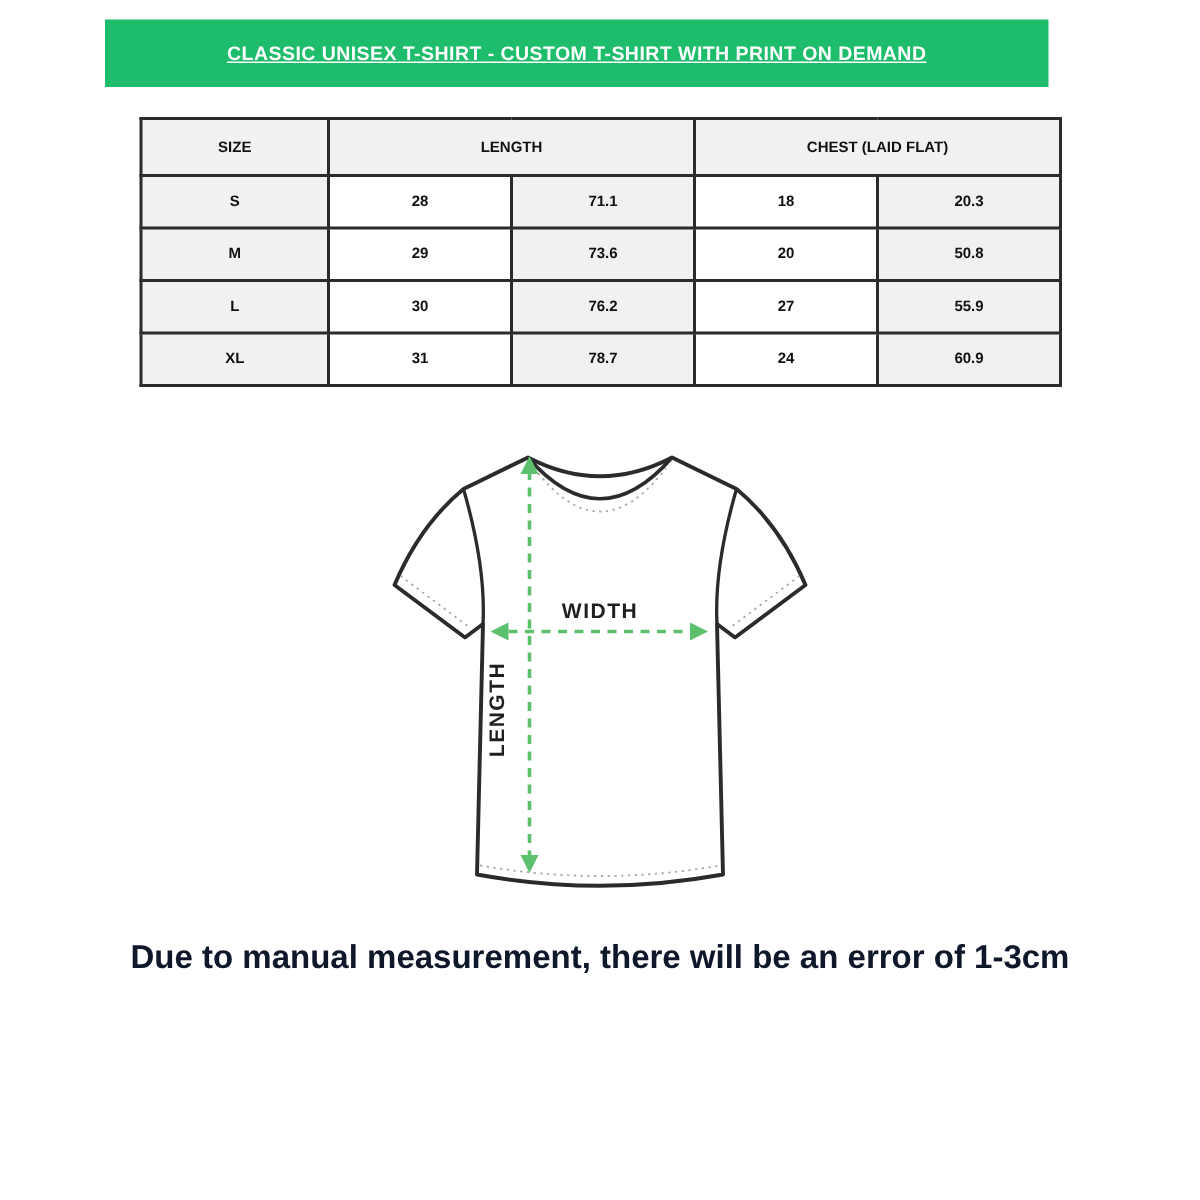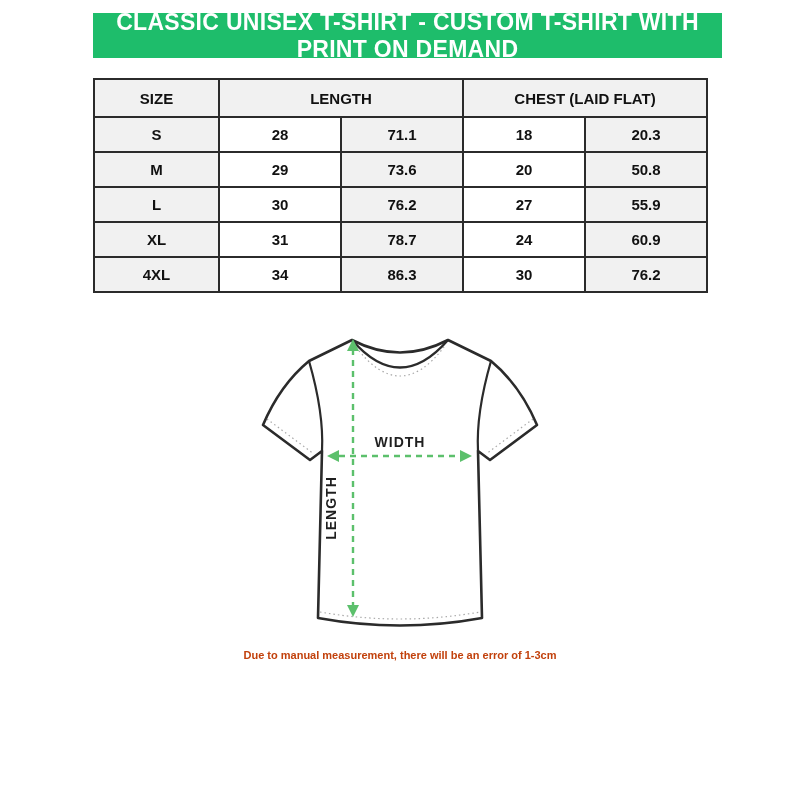--- a/index.html
+++ b/index.html
@@ -13,68 +13,69 @@
   }
   .page {
     width: 800px;
     height: 800px;
     position: relative;
     box-sizing: border-box;
     padding-top: 13px;
   }
   
   .banner {
-    margin-left: 93px;
+    margin-left: 70px;
     width: 629px;
     height: 45px;
     background: #1ebd6b;
     color: #ffffff;
-    font-size: 23px;
+    font-size: 13px;
     font-weight: 700;
     letter-spacing: 0.3px;
     display: flex;
     align-items: center;
     justify-content: center;
     text-align: center;
+    text-decoration: underline;
   }
   
   table.size-table {
     margin-left: 93px;
     margin-top: 20px;
     width: 613px;
     border-collapse: collapse;
     table-layout: fixed;
   }
   table.size-table col.c-size   { width: 125px; }
   table.size-table col.c-val    { width: 122px; }
   table.size-table th,
   table.size-table td {
     border: 2px solid #2b2b2b;
     text-align: center;
     vertical-align: middle;
     font-weight: 700;
     color: #111111;
-    font-size: 15px;
+    font-size: 10px;
     padding: 0;
   }
   table.size-table thead th { height: 36px; background: #f1f1f1; }
   table.size-table tbody td { height: 33px; background: #ffffff; }
   table.size-table tbody td.gray { background: #f1f1f1; }
   
   .diagram-wrap {
     width: 300px;
     margin: 30px auto 0;
   }
   .diagram-wrap svg { display: block; }
   
   .footnote {
-    margin-top: 6px;
+    margin-top: 17px;
     text-align: center;
-    color: #c2410c;
-    font-size: 11px;
+    color: #0f172a;
+    font-size: 22px;
     font-weight: 700;
   }
 </style>
 </head>
 <body>
 
 <div class="page">
 
   <div class="banner">
     <span>CLASSIC UNISEX T-SHIRT - CUSTOM T-SHIRT WITH PRINT ON DEMAND</span>
@@ -117,27 +118,20 @@
         <td>27</td>
         <td class="gray">55.9</td>
       </tr>
       <tr>
         <td class="gray">XL</td>
         <td>31</td>
         <td class="gray">78.7</td>
         <td>24</td>
         <td class="gray">60.9</td>
       </tr>
-      <tr>
-        <td class="gray">4XL</td>
-        <td>34</td>
-        <td class="gray">86.3</td>
-        <td>30</td>
-        <td class="gray">76.2</td>
-      </tr>
     </tbody>
   </table>
 
   <div class="diagram-wrap">
     <svg viewBox="0 0 300 320" width="300" height="320">
 
       <g>
         <path d="M102,17 Q150,42 198,17 L241,38 Q270,62 287,102 L240,137 L228,128 L232,295 Q150,310 68,295 L72,128 L60,137 L13,102 Q30,62 59,38 Z" fill="#ffffff" stroke="#2b2b2b" stroke-width="2.6" stroke-linejoin="round"></path>
 
         <path d="M102,17 Q150,72 198,17" fill="none" stroke="#2b2b2b" stroke-width="2.4"></path>

